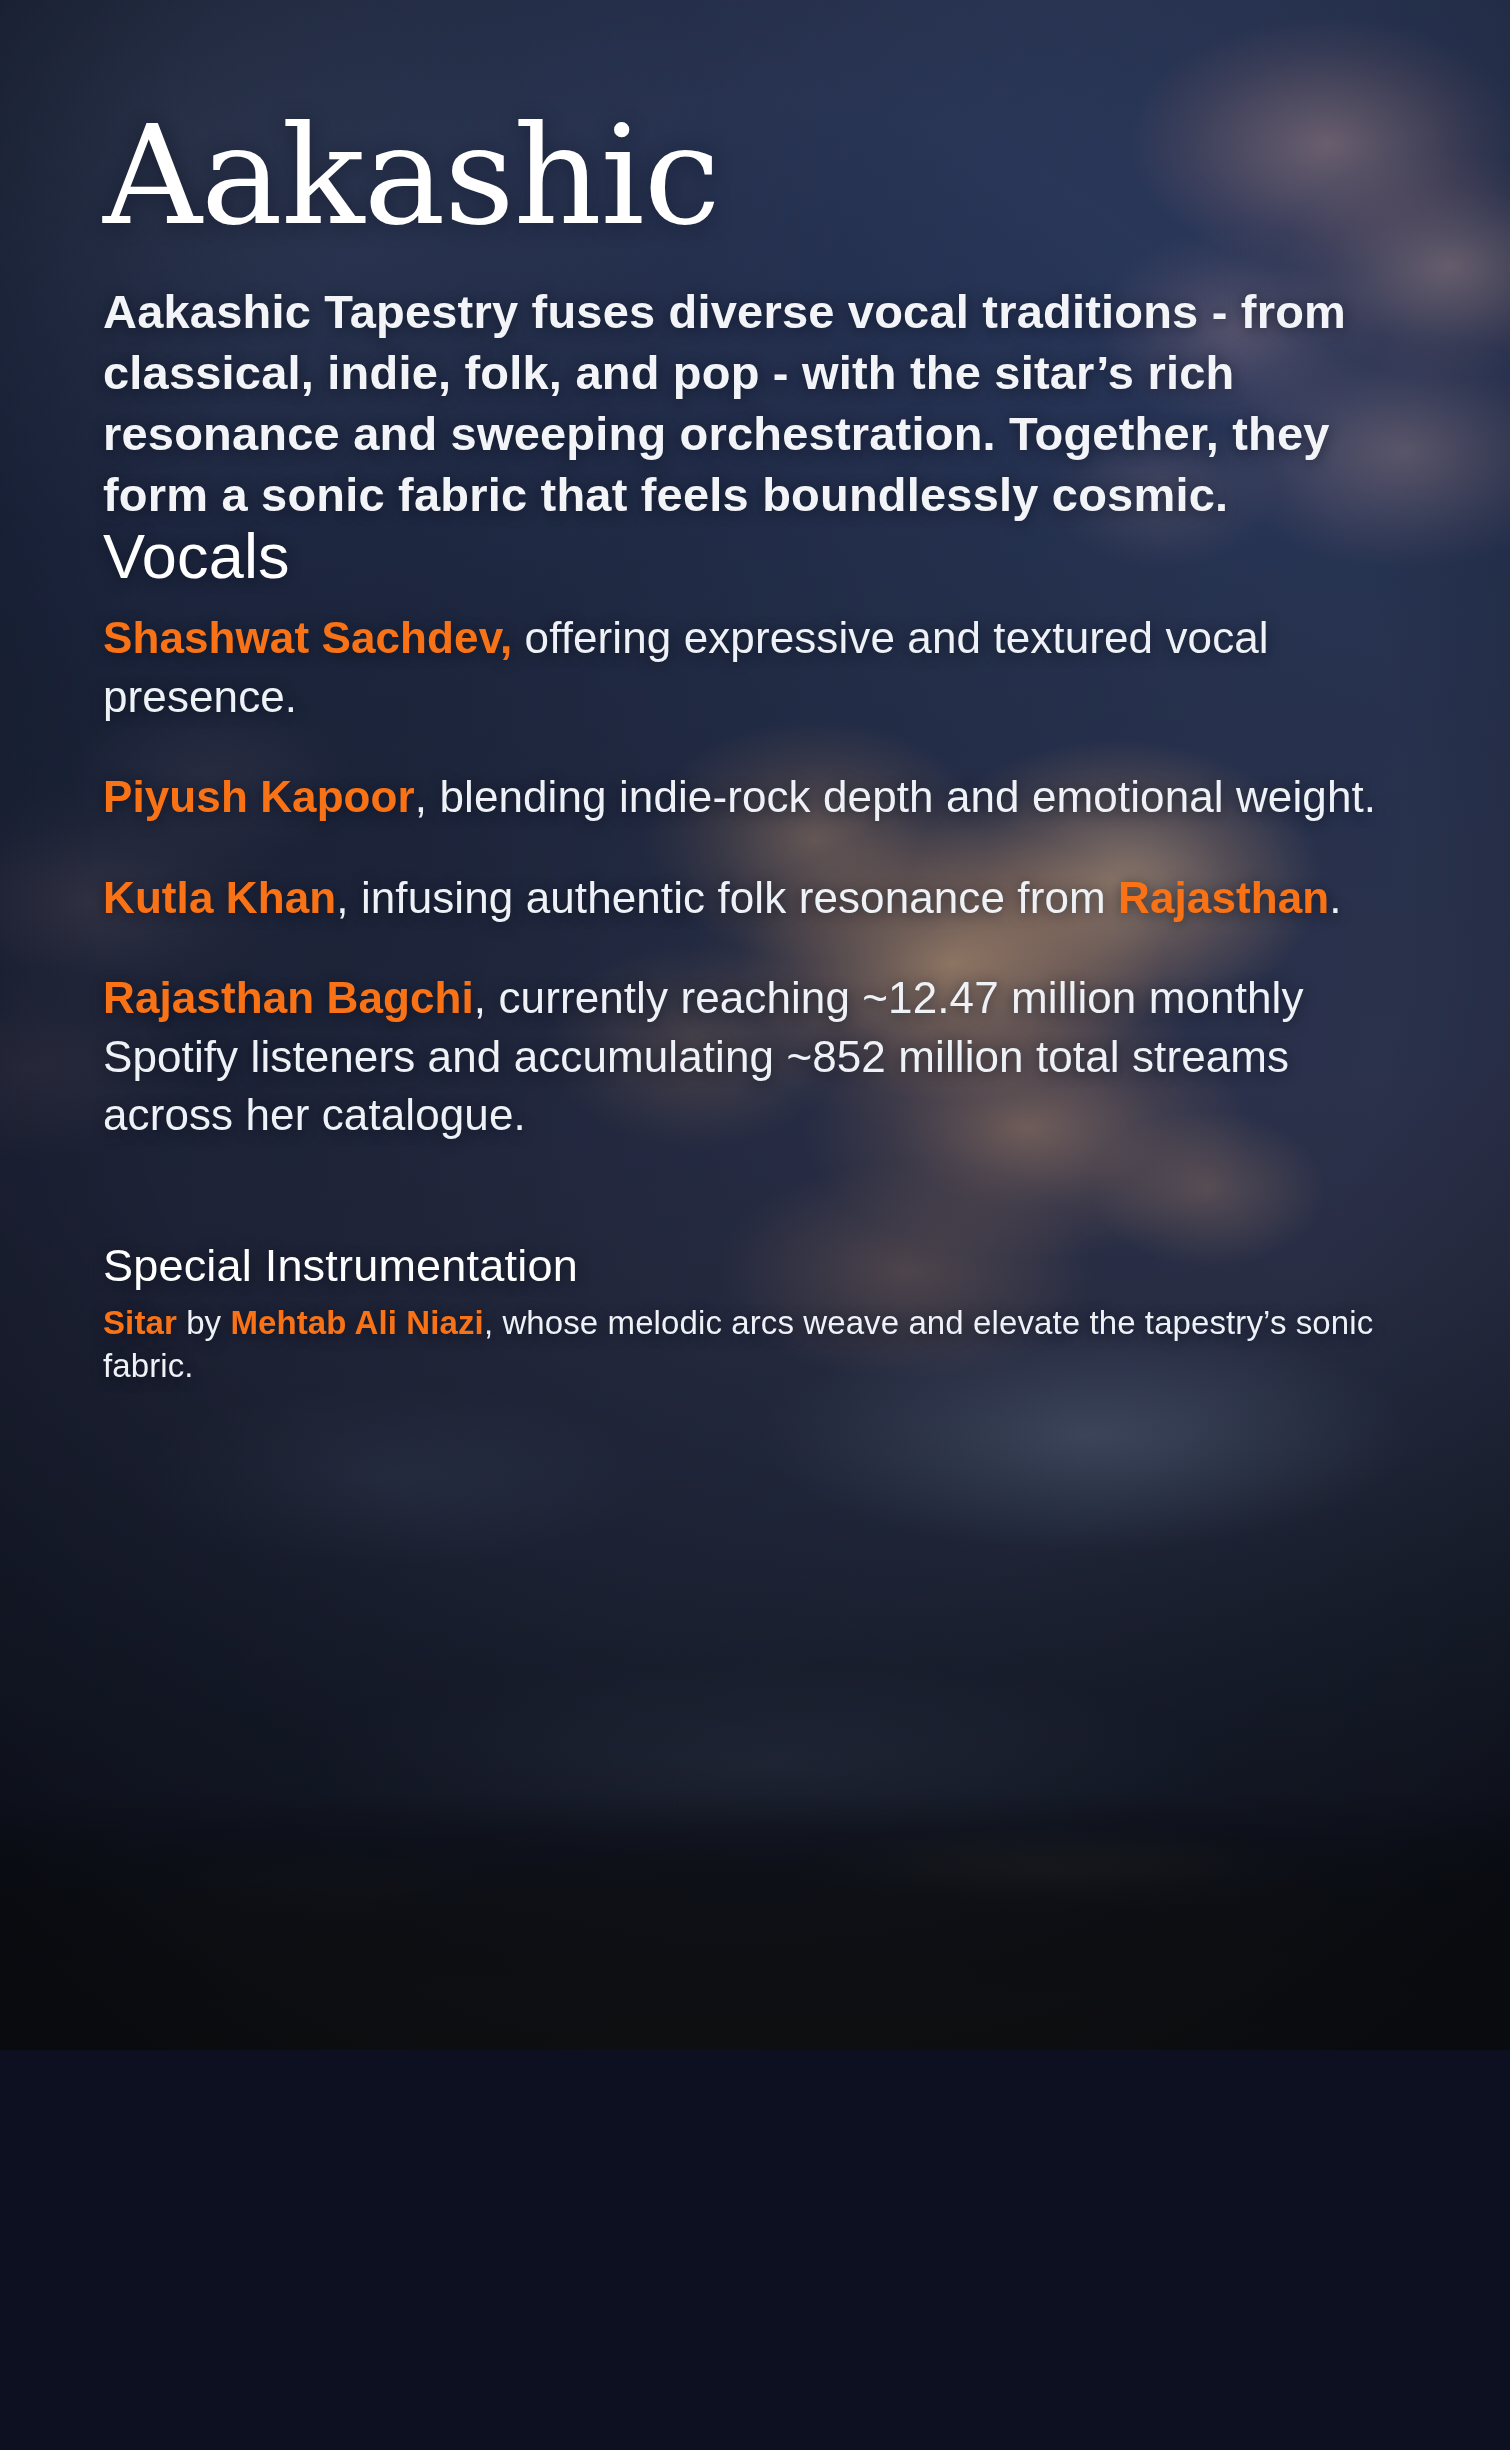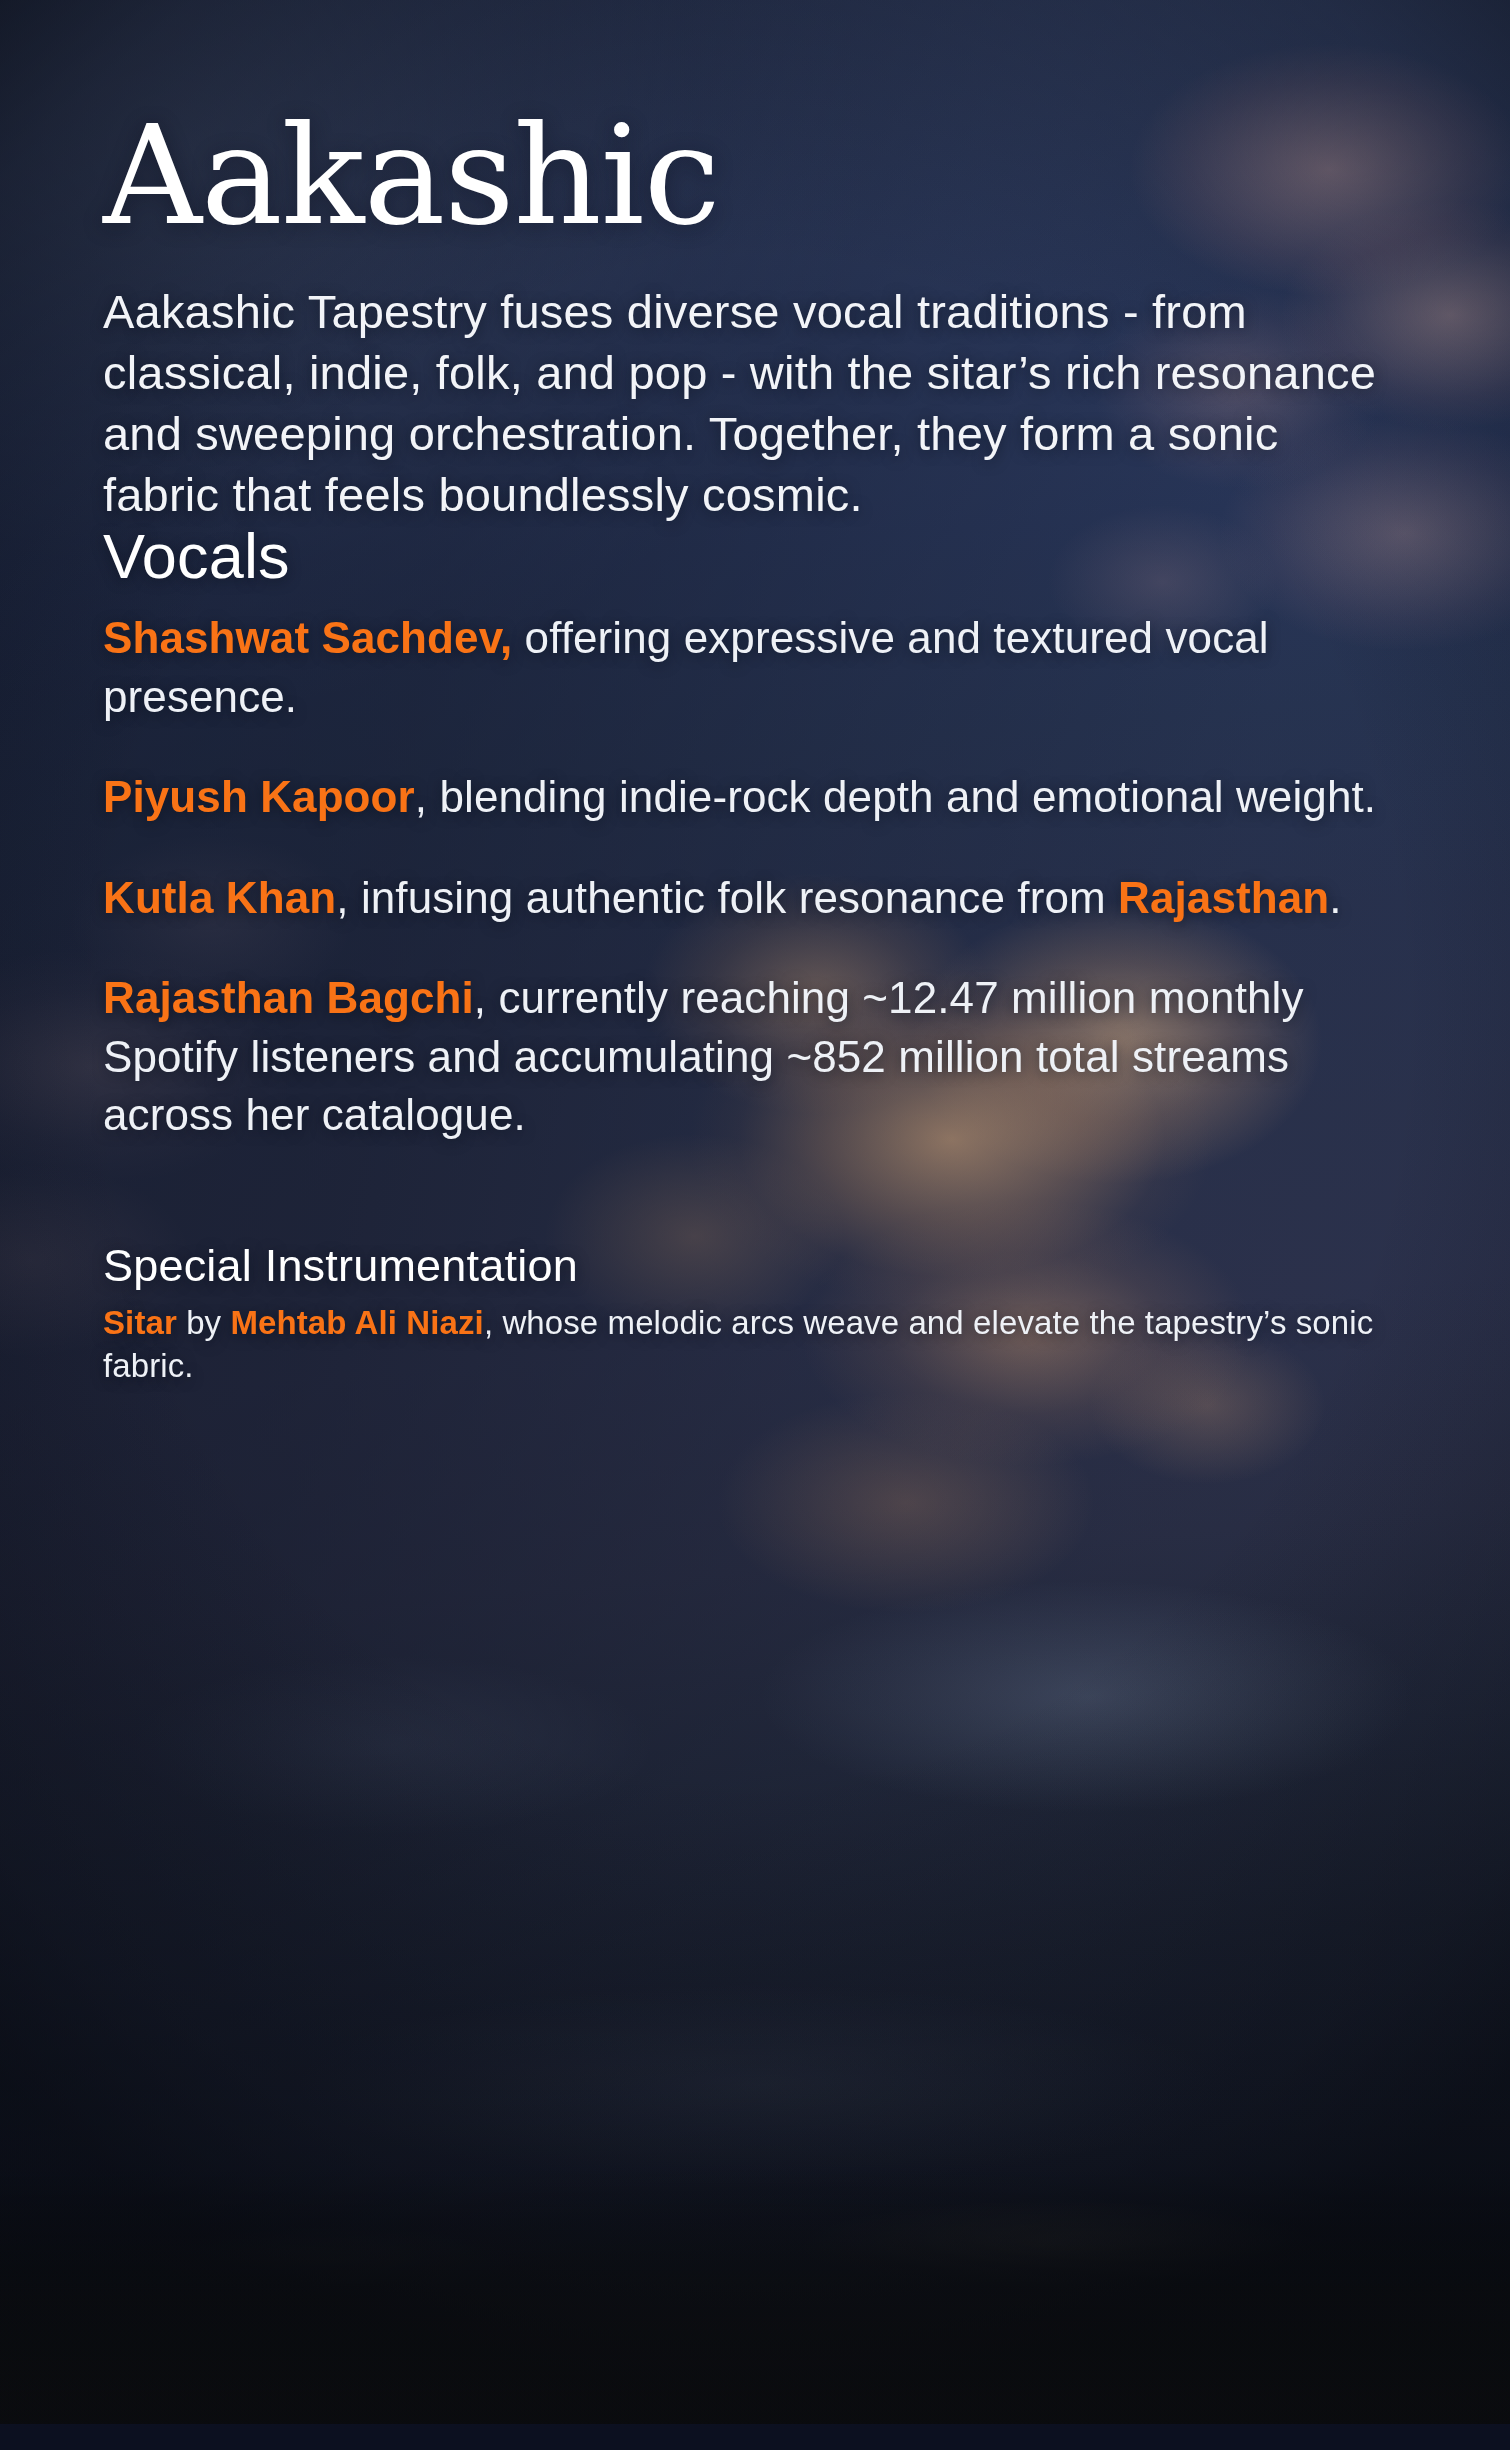--- a/index.html
+++ b/index.html
@@ -8,21 +8,21 @@
     width: 1510px;
     height: 2450px;
     background: #0c1020;
     font-family: "Liberation Sans", sans-serif;
     overflow: hidden;
   }
 
   #poster {
     position: relative;
     width: 1510px;
-    height: 2424px;
+    height: 2050px;
     overflow: hidden;
     background: #121a33;
   }
 
   
   .bg-layer {
     position: absolute;
     inset: 0;
     pointer-events: none;
   }
@@ -143,21 +143,21 @@
     font-weight: 400;
     text-shadow: 0 2.9px 19.7px rgba(10,14,28,0.45);
   }
   .title .line2 { display: block; }
 
   .intro {
     margin-top: 42px;
     color: #f2f4f8;
     font-size: 47px;
     line-height: 1.30;
-    font-weight: 400;
+    font-weight: 700;
     letter-spacing: 0.2px;
     max-width: 1288px;
     text-shadow: 0 2px 12.8px rgba(8,12,24,0.55);
   }
 
   .section-heading {
     color: #ffffff;
     font-weight: 300;
     letter-spacing: 0.2px;
     text-shadow: 0 2px 12.8px rgba(8,12,24,0.55);

